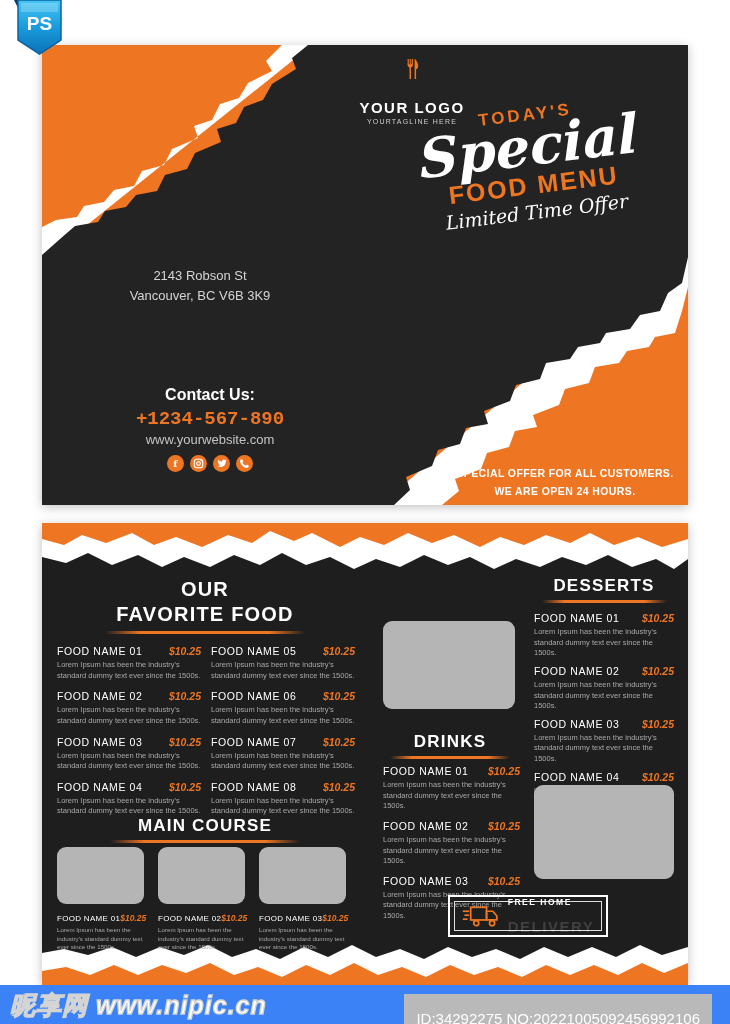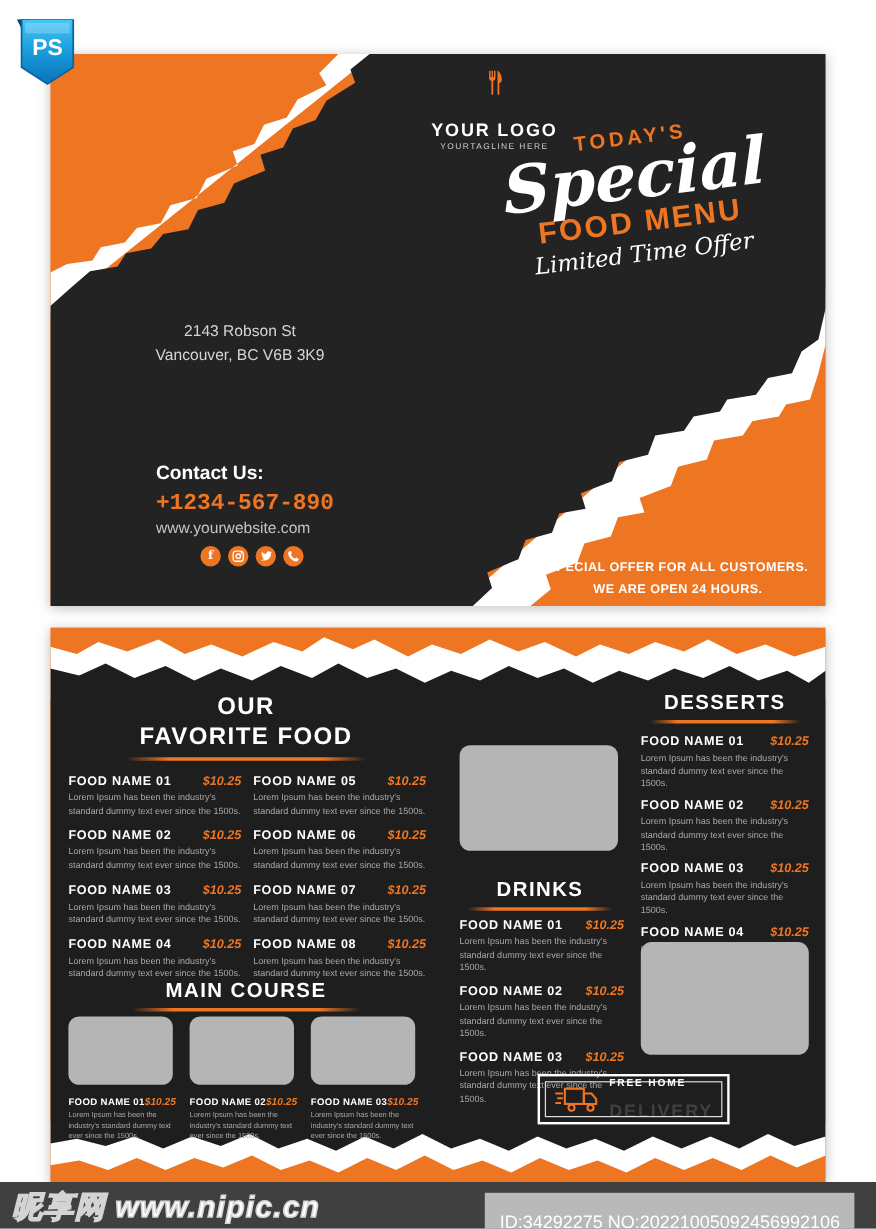--- a/index.html
+++ b/index.html
@@ -9,59 +9,59 @@
   :root{--orange:#ee7522;--cover-black:#232323;--menu-black:#1e1e1e;}
 
   
   .panel{position:absolute;left:42px;width:646px;background:var(--orange);
          box-shadow:0 2px 10px rgba(0,0,0,.25);}
   #cover{top:45px;height:460px;}
   #menu{top:523px;height:462px;}
   .tear-svg{position:absolute;inset:0;width:100%;height:100%;}
 
   
-  #ps-badge{left:14px;top:16px;width:50px;height:56px;z-index:20;text-decoration:underline;}
+  #ps-badge{left:14px;top:0;width:50px;height:56px;z-index:20;text-decoration:underline;}
 
   
   .cover-content{position:absolute;inset:0;z-index:2;}
   .logo{left:300px;top:12px;width:140px;text-align:center;color:#fff;}
   .logo-name{font-size:15px;font-weight:800;letter-spacing:1.5px;margin-top:14px;}
   .logo-tagline{font-size:7px;letter-spacing:1.2px;color:#cfcfcf;margin-top:2px;}
 
   .titleblock{left:368px;top:60px;width:242px;text-align:center;transform:rotate(-7deg);}
   .t-kicker{color:var(--orange);font-size:17px;font-weight:800;letter-spacing:3px;}
   .t-script{color:#fff;font-family:"DejaVu Serif", serif;font-style:italic;font-weight:700;
             font-size:54px;line-height:1;margin-top:-6px;transform:skewX(-4deg);}
   .t-main{color:var(--orange);font-size:25px;font-weight:900;letter-spacing:2px;margin-top:-2px;}
   .t-sub{color:#fff;font-family:"DejaVu Serif", serif;font-style:italic;font-size:19px;margin-top:1px;}
 
   .address{left:58px;top:221px;width:200px;text-align:center;color:#d5d5d5;font-size:13px;line-height:1.55;}
 
-  .contactblock{left:88px;top:341px;width:160px;text-align:left;}
+  .contactblock{left:88px;top:341px;width:160px;text-align:center;}
   .c-head{color:#fff;font-size:16px;font-weight:800;}
   .c-phone{color:var(--orange);font-size:19px;font-weight:600;margin-top:4px;font-family:Liberation Mono, monospace;}
   .c-web{color:#c4c4c4;font-size:13px;margin-top:2px;}
   .socials{display:flex;justify-content:center;gap:6px;margin-top:8px;}
   .soc{width:17px;height:17px;border-radius:50%;background:var(--orange);color:#fff;
        display:flex;align-items:center;justify-content:center;font-size:10px;font-weight:800;
        font-family:"DejaVu Serif", serif;}
   .soc svg{display:block;}
 
   .offer{left:408px;top:419px;width:230px;text-align:center;color:#fff;
          font-size:10.5px;font-weight:800;letter-spacing:.4px;line-height:1.75;}
 
   
   .menu-content{position:absolute;inset:0;z-index:2;}
   .sec-head{color:#fff;font-weight:900;letter-spacing:1.2px;text-align:center;line-height:1.25;}
   .sec-line{height:3px;border-radius:2px;margin:4px auto 0;
             background:linear-gradient(90deg,rgba(238,117,34,0),#ee7522 18%,#ee7522 82%,rgba(238,117,34,0));}
 
   .item{margin-bottom:9px;}
   .item-row{display:flex;justify-content:space-between;align-items:baseline;}
-  .item-name{font-size:10.5px;font-weight:700;letter-spacing:.6px;color:#fff;white-space:nowrap;}
+  .item-name{font-size:10.5px;font-weight:400;letter-spacing:.6px;color:#fff;white-space:nowrap;}
   .item-price{font-size:10.5px;font-weight:800;font-style:italic;color:var(--orange);}
   .item-desc{font-size:7.5px;color:#a8a8a8;line-height:1.42;margin-top:3px;}
 
   #fav-heading{left:53px;top:54px;width:220px;font-size:20px;}
   #fav-grid{left:15px;top:122px;width:298px;display:flex;gap:10px;}
   .fav-col{width:144px;}
 
   #mc-heading{left:53px;top:292px;width:220px;font-size:17px;}
   #mc-images{left:15px;top:324px;display:flex;gap:14px;}
   .ph{background:#b5b5b5;border-radius:9px;}
@@ -82,21 +82,21 @@
   #desserts-items .item{margin-bottom:6px;}
   #desserts-image{left:492px;top:262px;width:140px;height:94px;}
 
   #delivery{left:406px;top:372px;width:160px;height:42px;border:2px solid #fff;
             outline:1px solid rgba(255,255,255,.85);outline-offset:-7px;
             display:flex;align-items:center;justify-content:center;gap:8px;box-sizing:border-box;}
   .dl-l1{color:#fff;font-size:8.5px;font-weight:700;letter-spacing:1.5px;}
   .dl-l2{color:#404040;font-size:15px;font-weight:900;letter-spacing:1.5px;margin-top:11px;}
 
   
-  #footer{left:0;top:985px;width:730px;height:39px;background:#404040;}
+  #footer{left:0;top:985px;width:730px;height:39px;background:#3b82f6;}
   #wm-site{left:10px;top:4px;font-size:25px;font-weight:900;letter-spacing:1px;
            color:#ffffff;-webkit-text-stroke:1.3px #d4d4d4;font-style:italic;}
   #wm-id{right:18px;top:9px;background:#b9b9b9;color:#fff;font-size:15px;
          padding:16px 12px;line-height:18px;}
 </style>
 </head>
 <body>
 
 <div class="abs" id="ps-badge">
   <svg width="50" height="56" viewBox="0 0 50 56">

